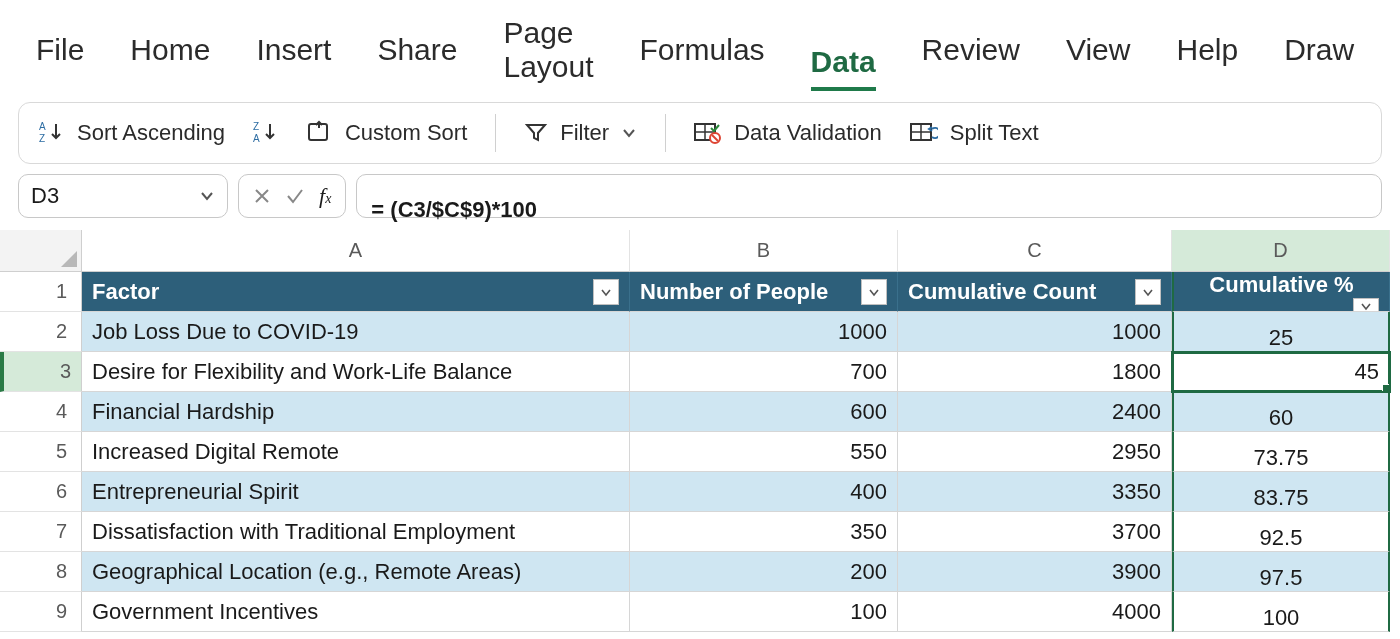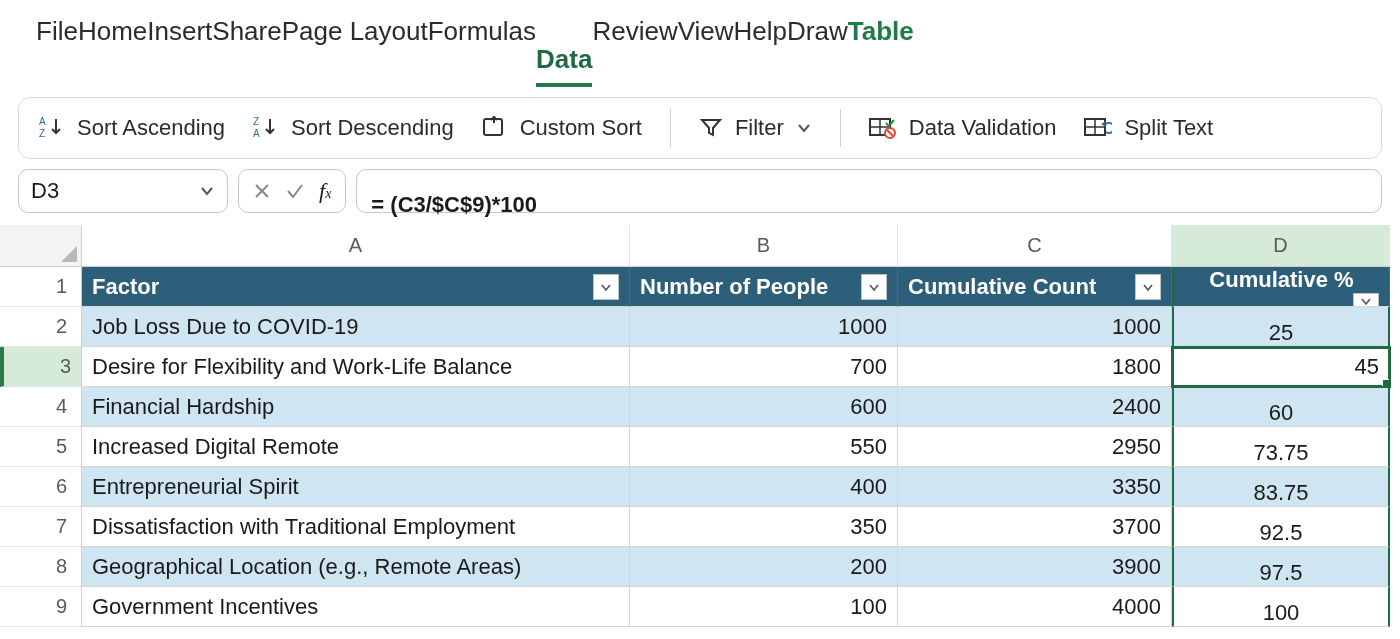--- a/index.html
+++ b/index.html
@@ -9,22 +9,24 @@
     font-size: 18px;
     color: #1a1a1a;
     background: #fff;
     width: 1400px;
     overflow: hidden;
   }
 
   
   .menubar {
     display: flex;
+    align-items: center;
+    gap: 46px;
     padding: 12px 36px 4px 36px;
-    font-size: 26px;
+    font-size: 30px;
     color: #2b2b2b;
   }
   .menubar .tab { cursor: pointer; padding: 4px 0 8px 0; }
   .menubar .tab.active { color: #1f6a43; font-weight: 600; border-bottom: 4px solid #1f7a4a; margin-top: 28px; }
   .menubar .tab.table { color: #1f7a4a; font-weight: 700; }
 
   
   .ribbon-wrap { padding: 6px 18px 8px 18px; }
   .ribbon {
     display: flex;
@@ -203,21 +205,20 @@
       <span>Sort Ascending</span>
     </div>
     <div class="rbtn">
       <span class="ic">
         <svg width="26" height="26" viewBox="0 0 26 26">
             <text x="0" y="10" font-size="10" fill="#2d6da3">Z</text>
             <text x="0" y="22" font-size="10" fill="#2d6da3">A</text>
             <path d="M17 4 v14 M13 14 l4 4 l4 -4" stroke="#333" stroke-width="2" fill="none"></path>
           </svg>
       </span>
-      <span>Sort Descending</span>
     </div>
     <div class="rbtn">
       <span class="ic">
         <svg width="26" height="26" viewBox="0 0 26 26">
             <rect x="2" y="4" width="18" height="16" rx="2" stroke="#333" stroke-width="2" fill="none"></rect>
             <path d="M12 2 v6 M9 5 l3 -3 l3 3" stroke="#333" stroke-width="2" fill="none"></path>
           </svg>
       </span>
       <span>Custom Sort</span>
     </div>

